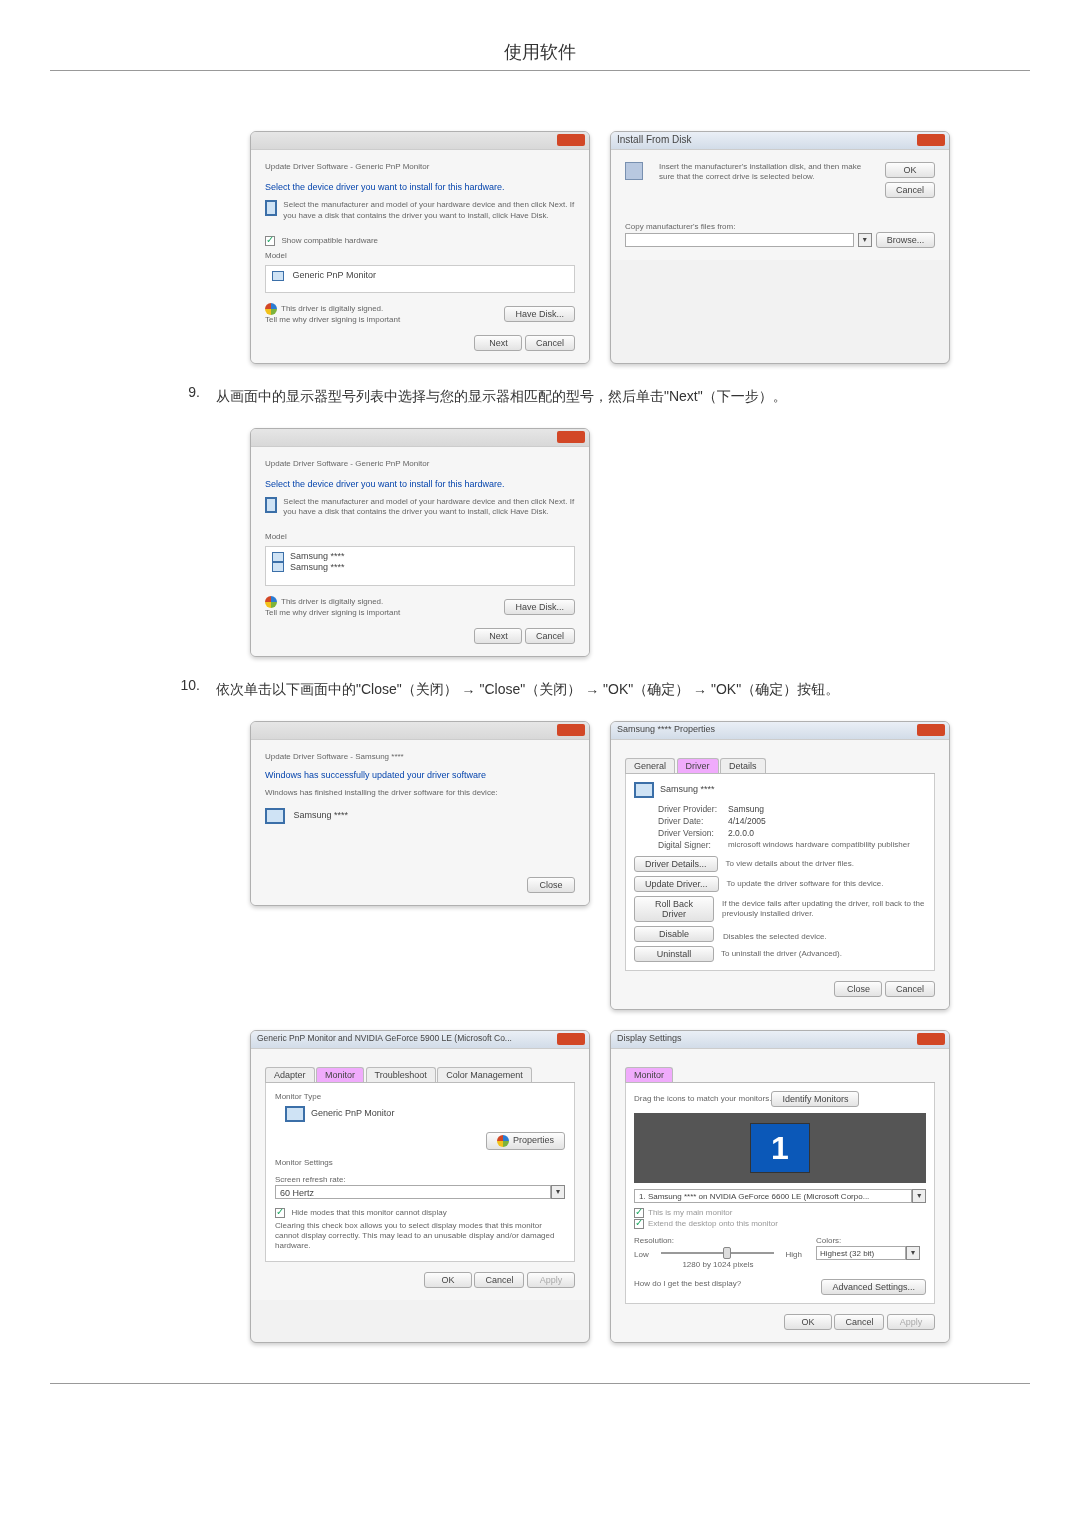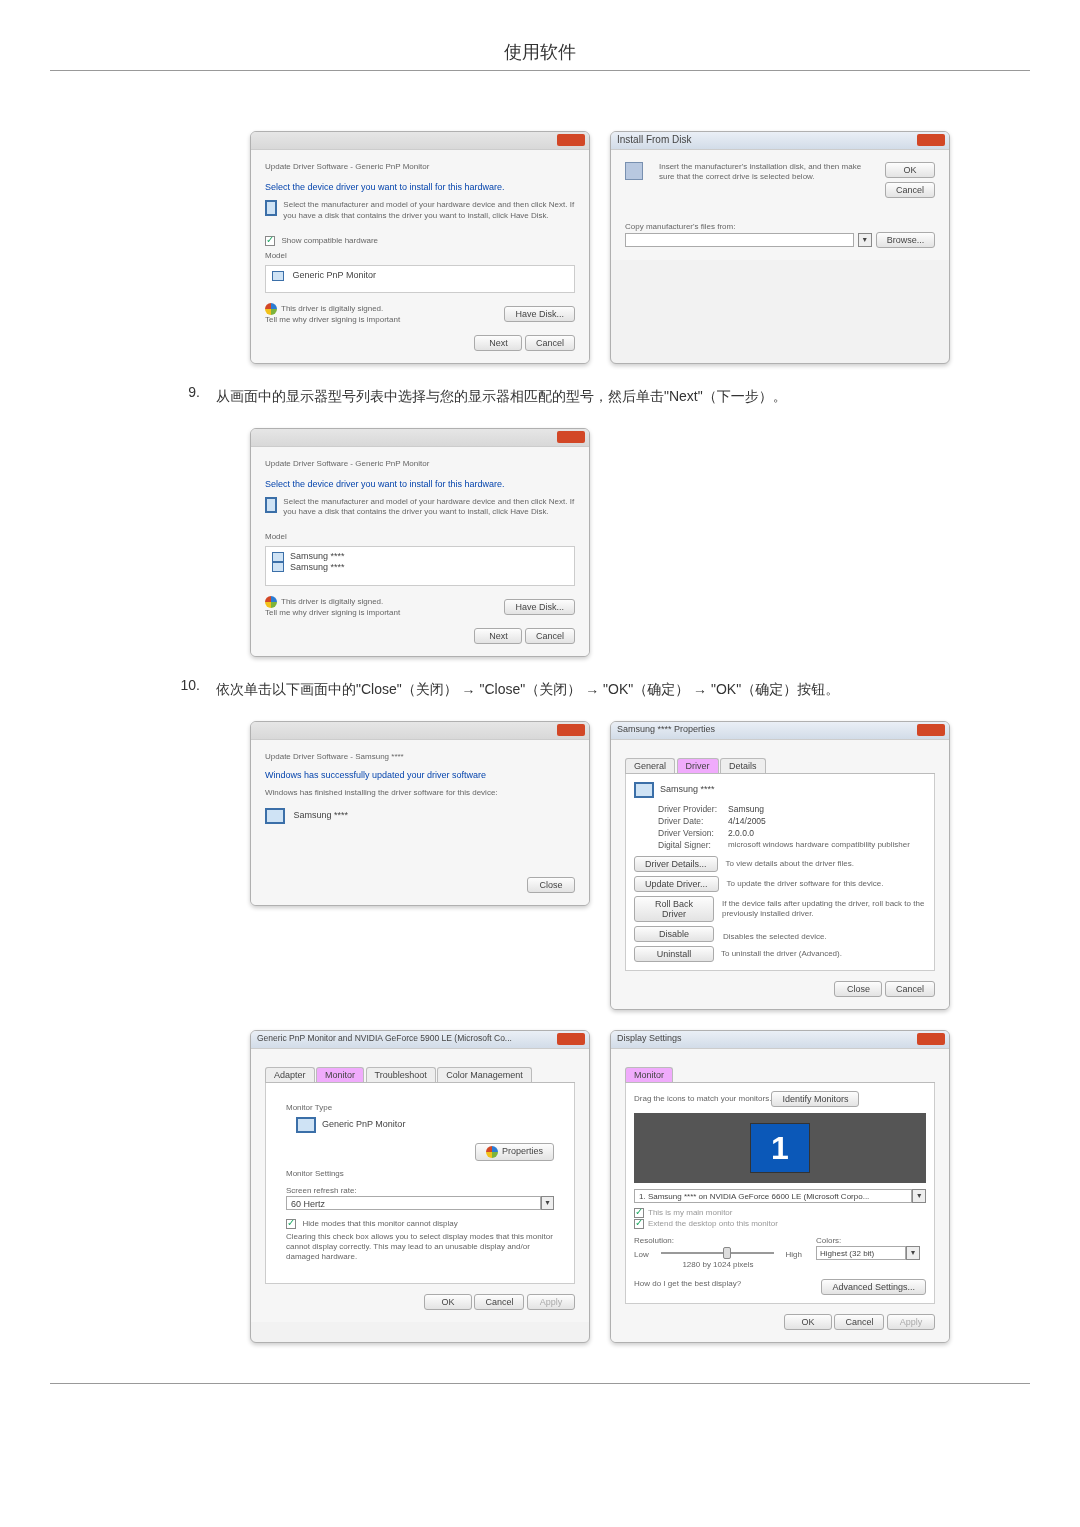--- a/index.html
+++ b/index.html
@@ -312,21 +312,21 @@
       <span style="position:absolute;left:6px;top:2px;font-size:8.5px">Generic PnP Monitor and NVIDIA GeForce 5900 LE (Microsoft Co...</span>
       <span class="redclose"></span>
     </div>
     <div class="body">
       <div class="tabrow">
         <span class="tab">Adapter</span>
         <span class="tab active">Monitor</span>
         <span class="tab">Troubleshoot</span>
         <span class="tab">Color Management</span>
       </div>
-      <div style="background:#fff; padding:20px; border:1px solid #ccc; border-top:none">
+      <div style="background:#fff; padding:9px; border:1px solid #ccc; border-top:none">
         <div class="smalltxt">Monitor Type</div>
         <div style="margin:4px 0 6px 10px"><span class="monitor-icon"></span><span>Generic PnP Monitor</span></div>
         <div class="btn-row"><span class="btn"><span class="shield"></span><span>Properties</span></span></div>
         <div class="smalltxt" style="margin-top:8px">Monitor Settings</div>
         <div class="smalltxt" style="margin-top:6px">Screen refresh rate:</div>
         <div style="display:flex">
           <span class="input-line" style="width:280px; padding-left:4px; line-height:14px">60 Hertz</span>
           <span class="dropdown-arrow">▾</span>
         </div>
         <div style="margin-top:8px">

